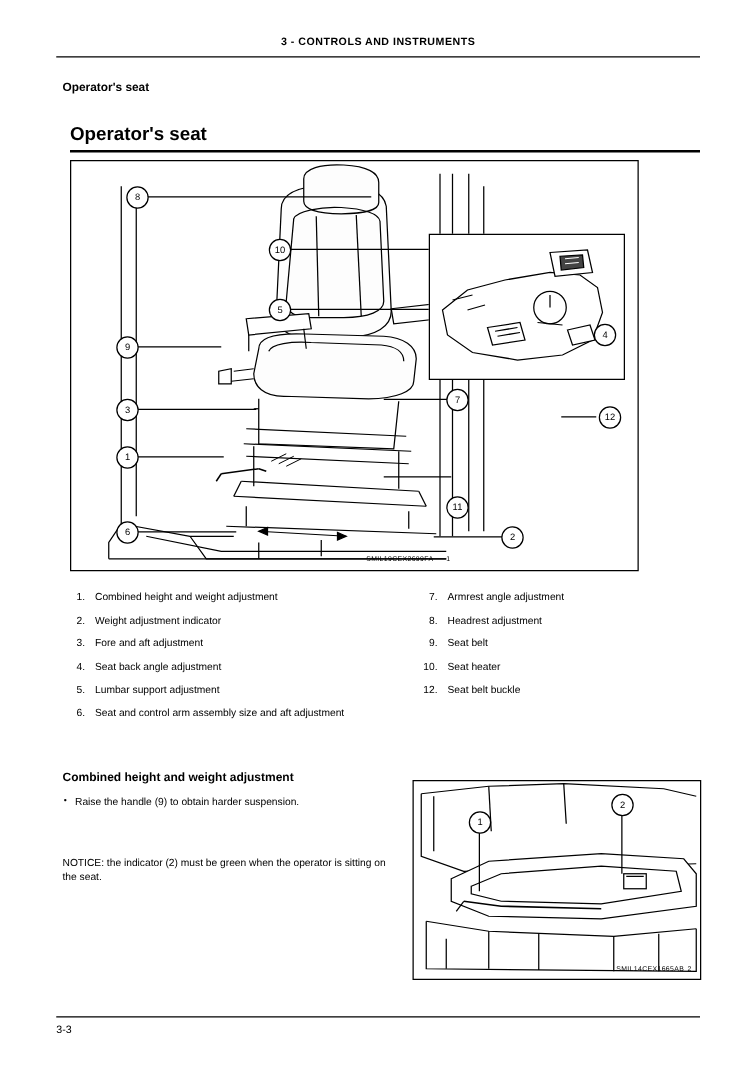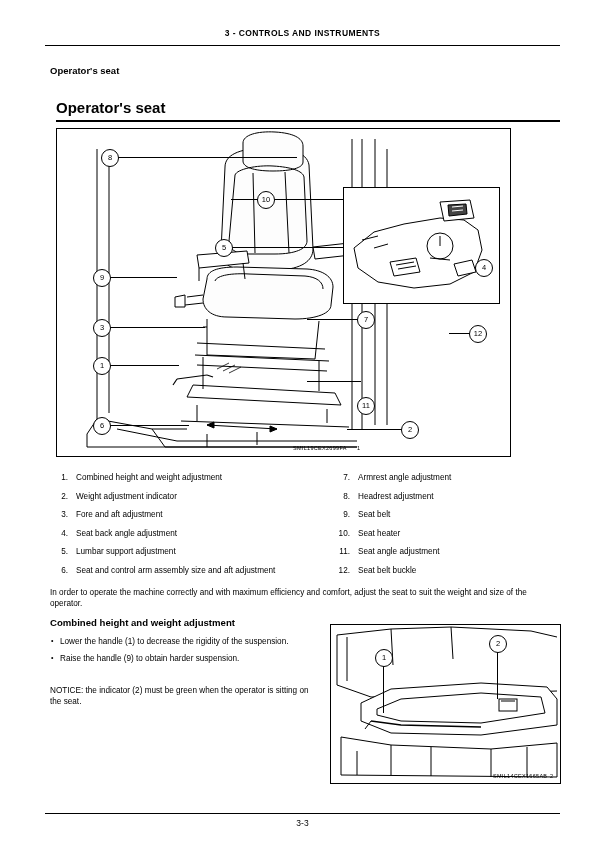--- a/index.html
+++ b/index.html
@@ -210,21 +210,20 @@
     left: 45px;
     width: 515px;
     height: 1px;
     background: #000;
   }
   .footer {
     position: absolute;
     top: 818px;
     left: 45px;
     width: 515px;
-    text-align: center;
     font-size: 8.5px;
     font-weight: normal;
   }
   svg { display:block; }
 </style>
 </head>
 <body>
 
 <div class="page">
 
@@ -350,33 +349,33 @@
 
     <div class="callout" style="left:36px; top:190px;">3</div>
     <div class="lead" style="left:52px; top:198px; width:96px;"></div>
 
     <div class="callout" style="left:36px; top:228px;">1</div>
     <div class="lead" style="left:52px; top:236px; width:70px;"></div>
 
     <div class="callout" style="left:36px; top:288px;">6</div>
     <div class="lead" style="left:52px; top:296px; width:80px;"></div>
 
-    <div class="callout" style="left:158px; top:62px;margin-left:42px;">10</div>
+    <div class="callout" style="left:158px; top:62px;">10</div>
     <div class="lead" style="left:174px; top:70px; width:218px;"></div>
 
     <div class="callout" style="left:158px; top:110px;">5</div>
     <div class="lead" style="left:174px; top:118px; width:200px;"></div>
 
     <div class="callout" style="left:418px; top:130px;">4</div>
     <div class="lead" style="left:398px; top:138px; width:22px;"></div>
 
     <div class="callout" style="left:300px; top:182px;">7</div>
     <div class="lead" style="left:250px; top:190px; width:52px;"></div>
 
-    <div class="callout" style="left:412px; top:196px;">12</div>
+    <div class="callout" style="left:422px; top:196px;">12</div>
     <div class="lead" style="left:392px; top:204px; width:28px;"></div>
 
     <div class="callout" style="left:300px; top:268px;">11</div>
     <div class="lead" style="left:250px; top:252px; width:54px;"></div>
 
     <div class="callout" style="left:344px; top:292px;">2</div>
     <div class="lead" style="left:290px; top:300px; width:56px;"></div>
 
 
     <div class="fig-caption" style="left:236px; top:316px;">SMIL19CEX2699FA</div>
@@ -421,36 +420,30 @@
       </div>
       <div class="legend-item">
         <span class="legend-num">9.</span>
         <span>Seat belt</span>
       </div>
       <div class="legend-item">
         <span class="legend-num">10.</span>
         <span>Seat heater</span>
       </div>
       <div class="legend-item">
-        <span class="legend-num">11.</span>
-        <span>Seat angle adjustment</span>
-      </div>
-      <div class="legend-item">
         <span class="legend-num">12.</span>
         <span>Seat belt buckle</span>
       </div>
     </div>
   </div>
 
-  <div class="intro-para">In order to operate the machine correctly and with maximum efficiency and comfort, adjust the seat to suit the weight and size of the operator.</div>
 
   <div class="sub-heading">Combined height and weight adjustment</div>
 
   <div class="bullets">
-    <div class="bullet">Lower the handle (1) to decrease the rigidity of the suspension.</div>
     <div class="bullet">Raise the handle (9) to obtain harder suspension.</div>
   </div>
 
   <div class="notice">NOTICE: the indicator (2) must be green when the operator is sitting on the seat.</div>
 
   <div class="figure2">
     <svg width="229" height="158" viewBox="0 0 229 158">
       <g stroke="#000" fill="none" stroke-width="1">
 
         <path d="M6 10 L6 60 L40 72 L226 66"></path>

